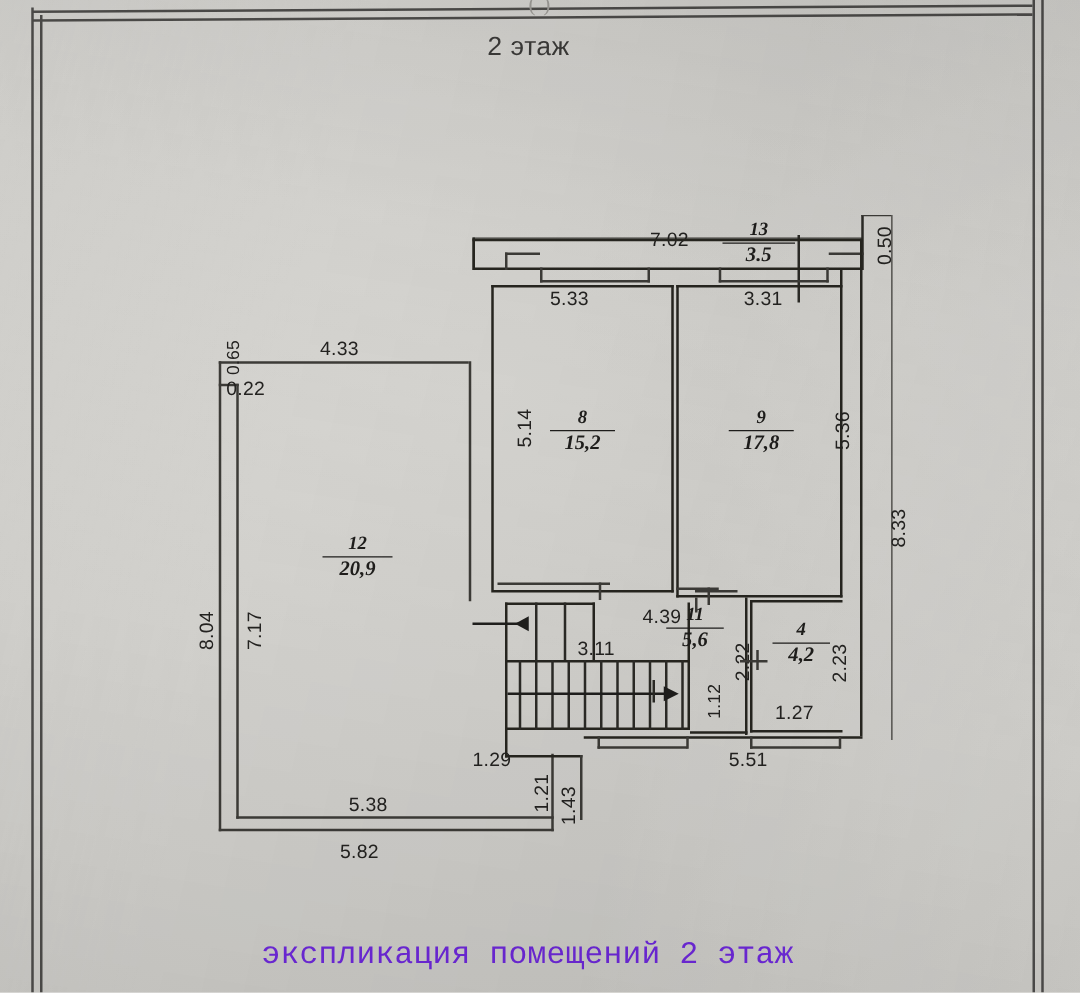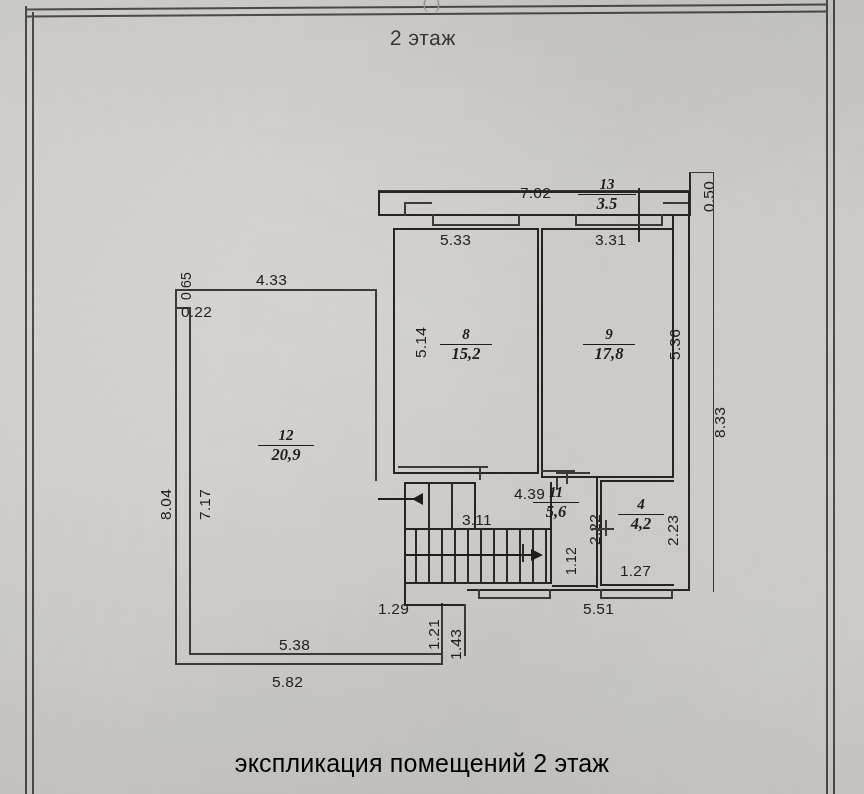--- a/index.html
+++ b/index.html
@@ -34,21 +34,21 @@
   .title-floor{
     position:absolute;left:0;right:0;top:26px;
     text-align:center;font-size:21px;font-weight:400;
     font-family:"Liberation Sans", sans-serif;
     letter-spacing:.5px;color:#3a3937;
   }
   .title-floor span{display:inline-block;transform:translateX(-9px) skewX(-1.2deg);}
   .caption{
     position:absolute;left:0;right:0;bottom:16px;
     text-align:center;font-size:25px;
-    font-family:Liberation Sans, sans-serif;color:#000000;
+    font-family:Liberation Mono, monospace;color:#6d28d9;
     letter-spacing:.2px;
   }
   .caption span{display:inline-block;transform:translateX(-10px);}
   .top-cut{
     position:absolute;left:0;right:0;top:-6px;text-align:center;
     font-family:"Liberation Serif", serif;font-size:17px;color:#9a9894;
     letter-spacing:1px;
   }
 
   

